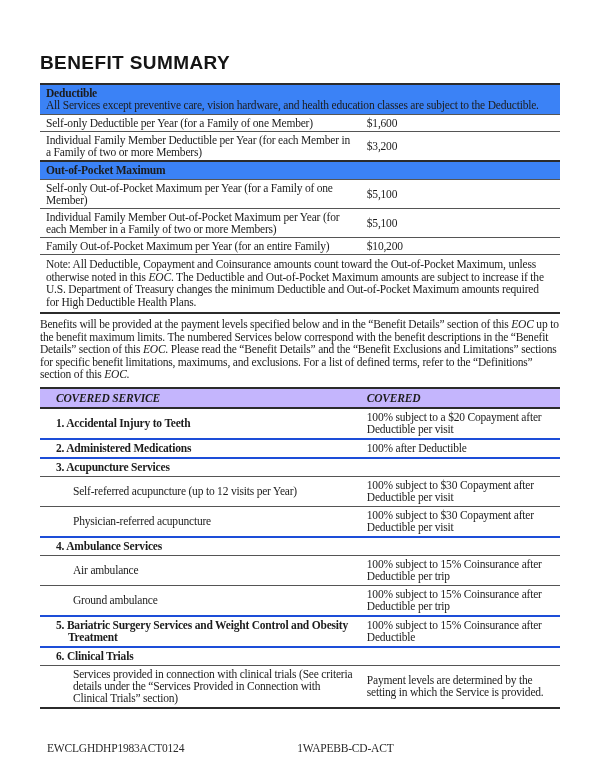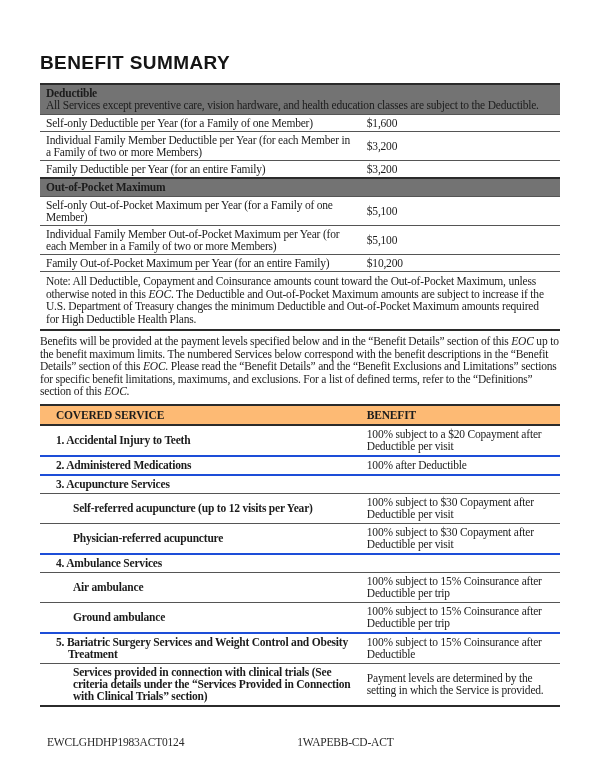--- a/index.html
+++ b/index.html
@@ -17,52 +17,52 @@
   .tbl{
     width:100%;border-collapse:collapse;table-layout:fixed;
     font-size:11.5px;line-height:12px;letter-spacing:-0.2px;
   }
   .tbl col.c1{width:61.5%;}
   .tbl col.c2{width:38.5%;}
   .tbl td,.tbl th{vertical-align:middle;padding:2px 4px 2px 6px;}
   
   .summary{border-top:2px solid #2b2b2b;border-bottom:2px solid #2b2b2b;}
   .summary tr.band td{
-    background:#737373;border-top:2px solid #2b2b2b;border-bottom:1px solid #555;
+    background:#3b82f6;border-top:2px solid #2b2b2b;border-bottom:1px solid #555;
     padding:2px 6px 3px 6px;
   }
   .summary tbody tr:first-child td{border-top:none;}
   .band-title{font-weight:bold;}
   .band-sub{font-weight:normal;}
   .summary tr.row td{border-top:1px solid #555;}
   .summary td.val{padding-left:7px;}
   .summary tr.note td{border-top:1px solid #555;padding:3px 6px 4px 6px;line-height:12.5px;}
   
   .paras p{
     margin:4px 0 6px 0;font-size:11.5px;line-height:12.5px;letter-spacing:-0.2px;
   }
   
   .covered{border-top:2px solid #2b2b2b;border-bottom:2px solid #2b2b2b;margin-top:1px;}
   .covered thead th{
-    background:#fdba74;text-align:left;font-weight:bold;
-    border-bottom:2px solid #2b2b2b;padding:3px 4px 3px 16px;
+    background:#c4b5fd;text-align:left;font-weight:bold;
+    border-bottom:2px solid #2b2b2b;padding:3px 4px 3px 16px;font-style:italic;
   }
   .covered thead th.ben-h{padding-left:7px;}
   .covered tr.item td,.covered tr.group td{border-top:2px solid #1d4ed8;}
   .covered tbody tr:first-child td{border-top:none;}
   .covered tr.sub td{border-top:1px solid #555;}
   .covered td.item-lbl,.covered td.group-lbl{
     font-weight:bold;padding-left:28px;text-indent:-12px;
   }
-  .covered td.sub-lbl{padding-left:33px;font-weight:bold;}
+  .covered td.sub-lbl{padding-left:33px;}
   .covered td.ben{padding-left:7px;padding-right:4px;}
   .covered td{line-height:12px;padding-top:2.5px;padding-bottom:2.5px;margin-top:16px;}
   
   .footer{
-    position:absolute;left:40px;right:40px;bottom:28px;
+    position:absolute;left:40px;right:40px;bottom:22px;
     display:grid;grid-template-columns:1fr auto 1fr;
     font-size:11.5px;letter-spacing:-0.2px;color:#2a2a2a;
     padding:0 7px;
   }
   .footer .f-center{text-align:center;}
   .footer .f-right{text-align:left;}
   i{font-style:italic;}
 </style>
 </head>
 <body>
@@ -82,24 +82,20 @@
             <div class="band-title">Deductible</div>
             <div class="band-sub">All Services except preventive care, vision hardware, and health education classes are subject to the Deductible.</div>
           </td>
         </tr>
         <tr class="row">
           <td class="lbl">Self-only Deductible per Year (for a Family of one Member)</td>
           <td class="val">$1,600</td>
         </tr>
         <tr class="row">
           <td class="lbl">Individual Family Member Deductible per Year (for each Member in a Family of two or more Members)</td>
-          <td class="val">$3,200</td>
-        </tr>
-        <tr class="row">
-          <td class="lbl">Family Deductible per Year (for an entire Family)</td>
           <td class="val">$3,200</td>
         </tr>
         <tr class="band">
           <td colspan="2">
             <div class="band-title">Out-of-Pocket Maximum</div>
           </td>
         </tr>
         <tr class="row">
           <td class="lbl">Self-only Out-of-Pocket Maximum per Year (for a Family of one Member)</td>
           <td class="val">$5,100</td>
@@ -123,21 +119,21 @@
     </div>
 
   <table class="tbl covered">
     <colgroup>
         <col class="c1">
         <col class="c2">
       </colgroup>
     <thead>
       <tr>
         <th class="svc-h">COVERED SERVICE</th>
-        <th class="ben-h">BENEFIT</th>
+        <th class="ben-h">COVERED</th>
       </tr>
     </thead>
     <tbody>
         <tr class="item">
           <td class="svc item-lbl">1. Accidental Injury to Teeth</td>
           <td class="ben">100% subject to a $20 Copayment after Deductible per visit</td>
         </tr>
         <tr class="item">
           <td class="svc item-lbl">2. Administered Medications</td>
           <td class="ben">100% after Deductible</td>
@@ -161,20 +157,23 @@
           <td class="ben">100% subject to 15% Coinsurance after Deductible per trip</td>
         </tr>
         <tr class="sub">
           <td class="svc sub-lbl">Ground ambulance</td>
           <td class="ben">100% subject to 15% Coinsurance after Deductible per trip</td>
         </tr>
         <tr class="item">
           <td class="svc item-lbl">5. Bariatric Surgery Services and Weight Control and Obesity Treatment</td>
           <td class="ben">100% subject to 15% Coinsurance after Deductible</td>
         </tr>
+        <tr class="group">
+          <td class="svc group-lbl" colspan="2">6. Clinical Trials</td>
+        </tr>
         <tr class="sub">
           <td class="svc sub-lbl">Services provided in connection with clinical trials (See criteria details under the “Services Provided in Connection with Clinical Trials” section)</td>
           <td class="ben">Payment levels are determined by the setting in which the Service is provided.</td>
         </tr>
       </tbody>
   </table>
 
 </div>
 
 <div class="footer">

